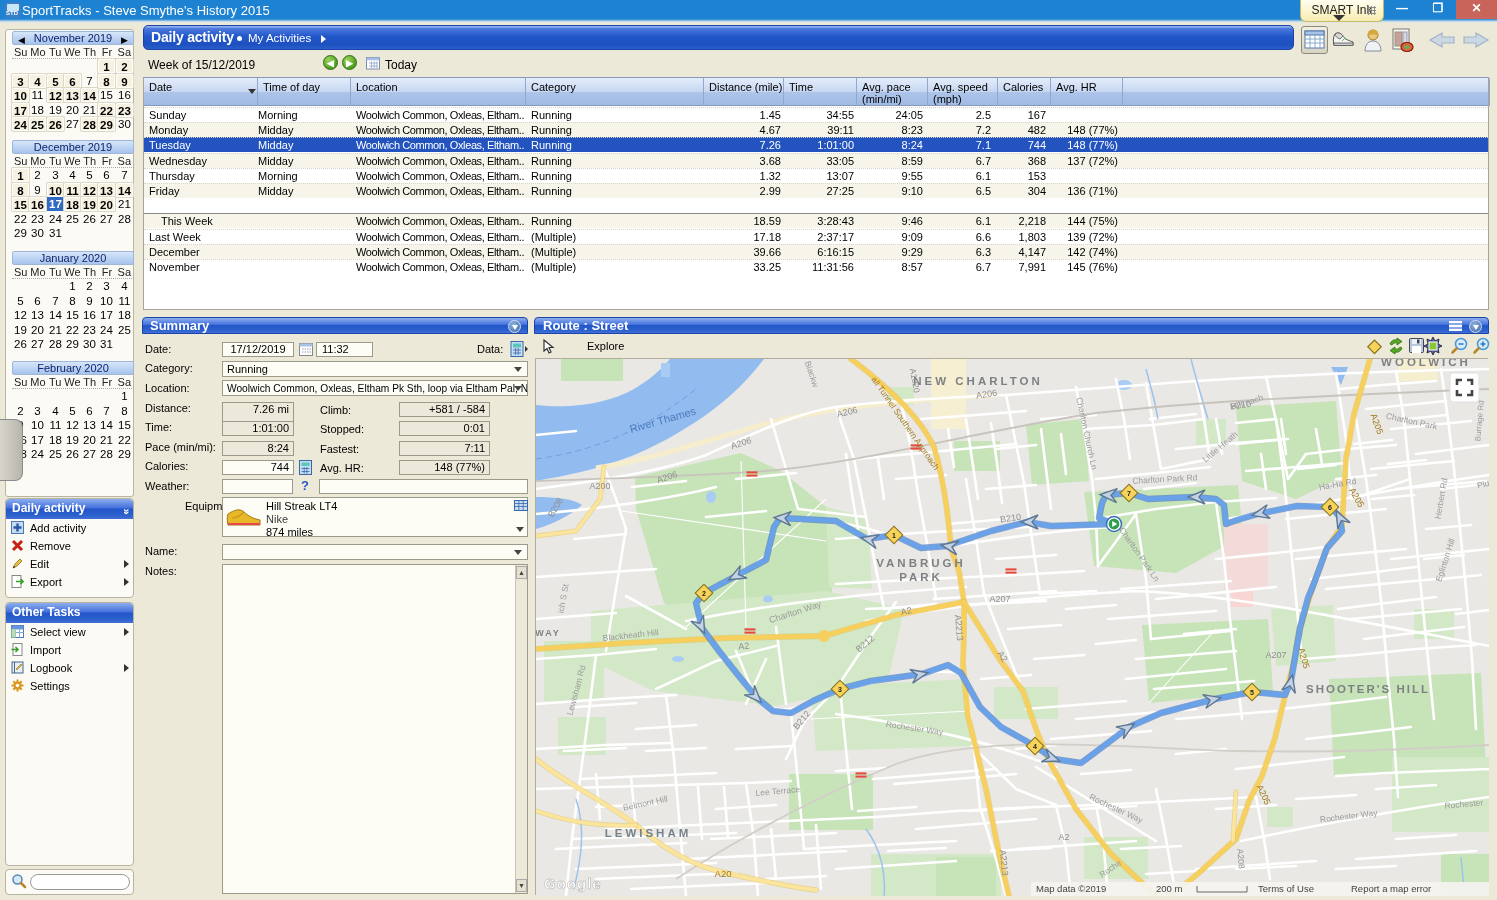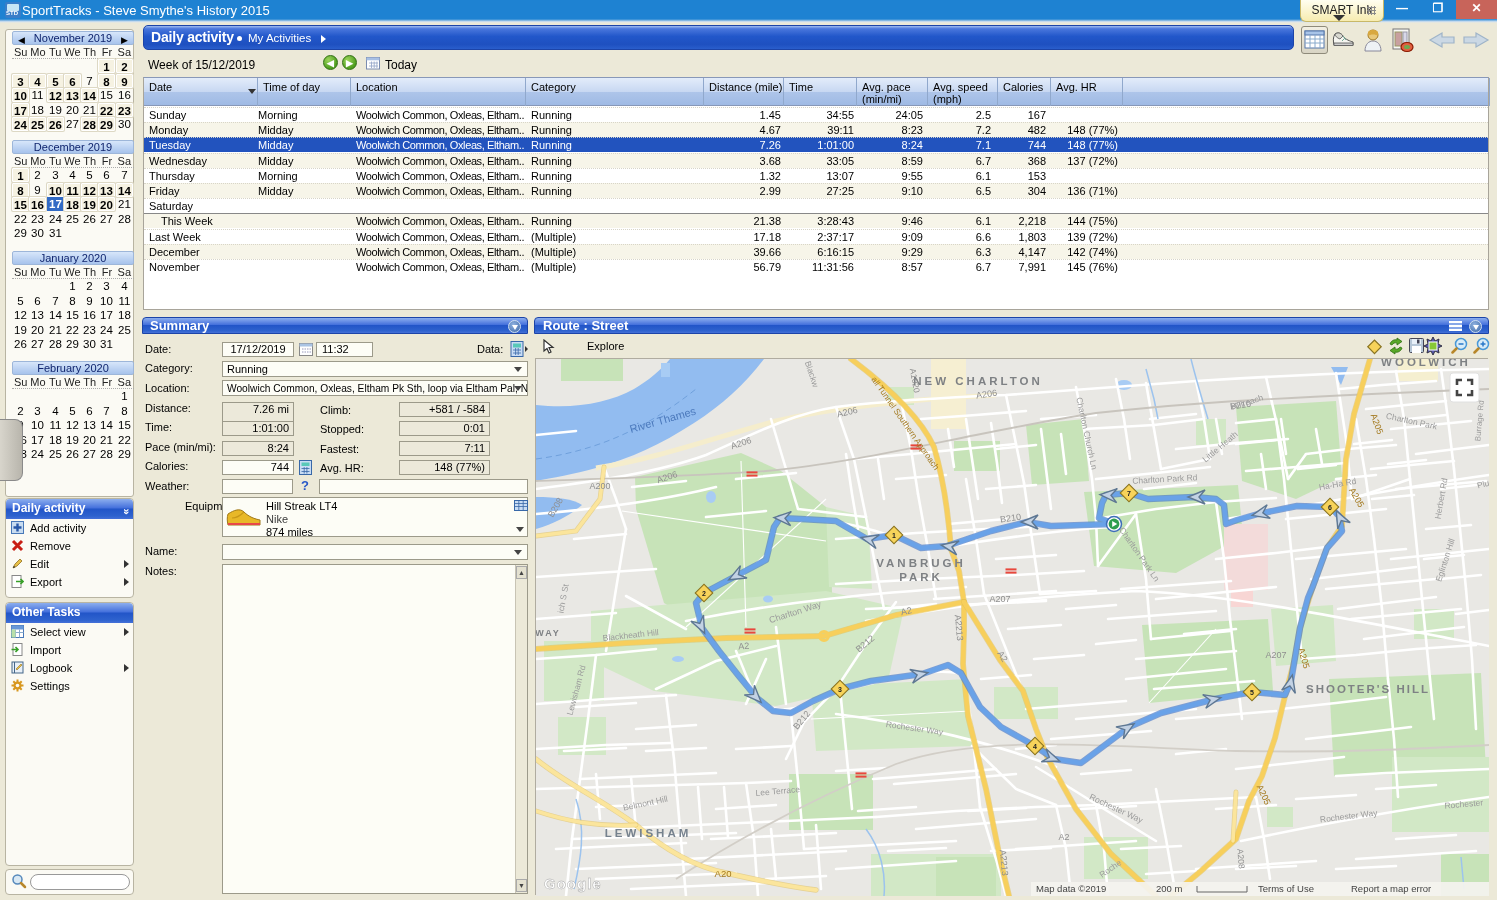--- a/index.html
+++ b/index.html
@@ -471,28 +471,25 @@
 <span style="left:114px;width:90px;overflow:hidden;">Midday</span>
 <span style="left:212px;width:170px;overflow:hidden;letter-spacing:-0.4px;">Woolwich Common, Oxleas, Eltham..</span>
 <span style="left:387px;width:112px;overflow:hidden;">Running</span>
 <span class="rnum" style="right:707px;">2.99</span>
 <span class="rnum" style="right:634px;">27:25</span>
 <span class="rnum" style="right:565px;">9:10</span>
 <span class="rnum" style="right:497px;">6.5</span>
 <span class="rnum" style="right:442px;">304</span>
 <span class="rnum" style="right:370px;">136 (71%)</span>
 </div>
-<div class="grow" style="top:120.2px;background:#FFFFFF;border-top:1px dotted #D8D5C8;">
-<span style="left:5px;width:105px;overflow:hidden;">Saturday</span>
-</div>
 <div class="grow" style="top:135.4px;background:#F7F5E9;border-top:1px solid #888;">
 <span style="left:5px;width:105px;overflow:hidden;margin-left:12px;">This Week</span>
 <span style="left:212px;width:170px;overflow:hidden;letter-spacing:-0.4px;">Woolwich Common, Oxleas, Eltham..</span>
 <span style="left:387px;width:112px;overflow:hidden;">Running</span>
-<span class="rnum" style="right:707px;">21.38</span>
+<span class="rnum" style="right:707px;">18.59</span>
 <span class="rnum" style="right:634px;">3:28:43</span>
 <span class="rnum" style="right:565px;">9:46</span>
 <span class="rnum" style="right:497px;">6.1</span>
 <span class="rnum" style="right:442px;">2,218</span>
 <span class="rnum" style="right:370px;">144 (75%)</span>
 </div>
 <div class="grow" style="top:150.6px;background:#FFFFFF;border-top:1px dotted #D8D5C8;">
 <span style="left:5px;width:105px;overflow:hidden;">Last Week</span>
 <span style="left:212px;width:170px;overflow:hidden;letter-spacing:-0.4px;">Woolwich Common, Oxleas, Eltham..</span>
 <span style="left:387px;width:112px;overflow:hidden;">(Multiple)</span>
@@ -511,21 +508,21 @@
 <span class="rnum" style="right:634px;">6:16:15</span>
 <span class="rnum" style="right:565px;">9:29</span>
 <span class="rnum" style="right:497px;">6.3</span>
 <span class="rnum" style="right:442px;">4,147</span>
 <span class="rnum" style="right:370px;">142 (74%)</span>
 </div>
 <div class="grow" style="top:181.0px;background:#FFFFFF;border-top:1px dotted #D8D5C8;">
 <span style="left:5px;width:105px;overflow:hidden;">November</span>
 <span style="left:212px;width:170px;overflow:hidden;letter-spacing:-0.4px;">Woolwich Common, Oxleas, Eltham..</span>
 <span style="left:387px;width:112px;overflow:hidden;">(Multiple)</span>
-<span class="rnum" style="right:707px;">56.79</span>
+<span class="rnum" style="right:707px;">33.25</span>
 <span class="rnum" style="right:634px;">11:31:56</span>
 <span class="rnum" style="right:565px;">8:57</span>
 <span class="rnum" style="right:497px;">6.7</span>
 <span class="rnum" style="right:442px;">7,991</span>
 <span class="rnum" style="right:370px;">145 (76%)</span>
 </div>
 
 </div>
 
 <div class="phead" id="sumhead">

